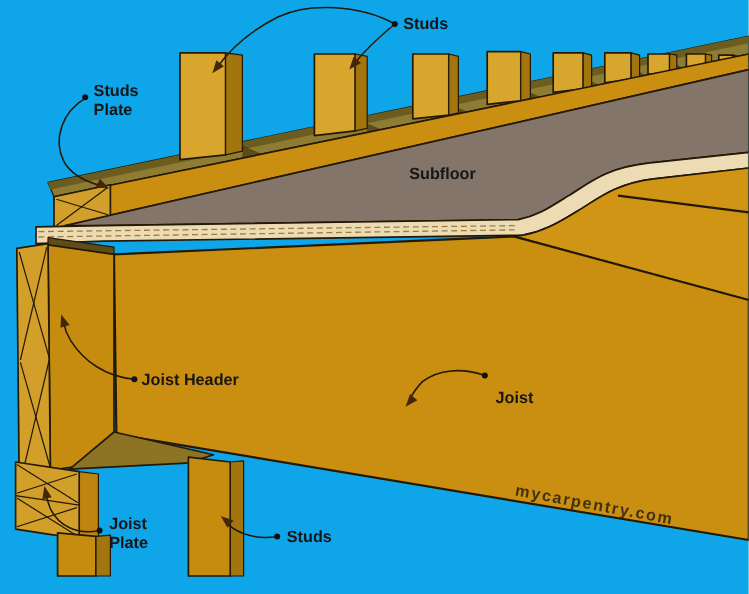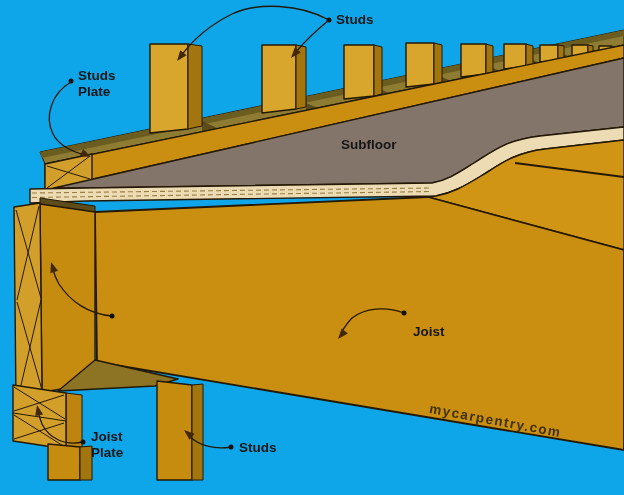--- a/index.html
+++ b/index.html
@@ -177,20 +177,21 @@
     <circle class="dot" cx="231" cy="447" r="2.5"></circle>
   </g>
 </svg>
 
   <div class="lbl" style="left:336px;top:12px">Studs</div>
   <div class="lbl" style="left:78px;top:68px">
     <div>Studs</div>
     <div>Plate</div>
   </div>
   <div class="lbl" style="left:341px;top:137px">Subfloor</div>
+  <div class="lbl" style="left:118px;top:309px">Joist Header</div>
   <div class="lbl" style="left:413px;top:324px">Joist</div>
   <div class="lbl" style="left:91px;top:429px">
     <div>Joist</div>
     <div>Plate</div>
   </div>
   <div class="lbl" style="left:239px;top:440px">Studs</div>
 
   <div id="watermark">mycarpentry.com</div>
 </div>
 

